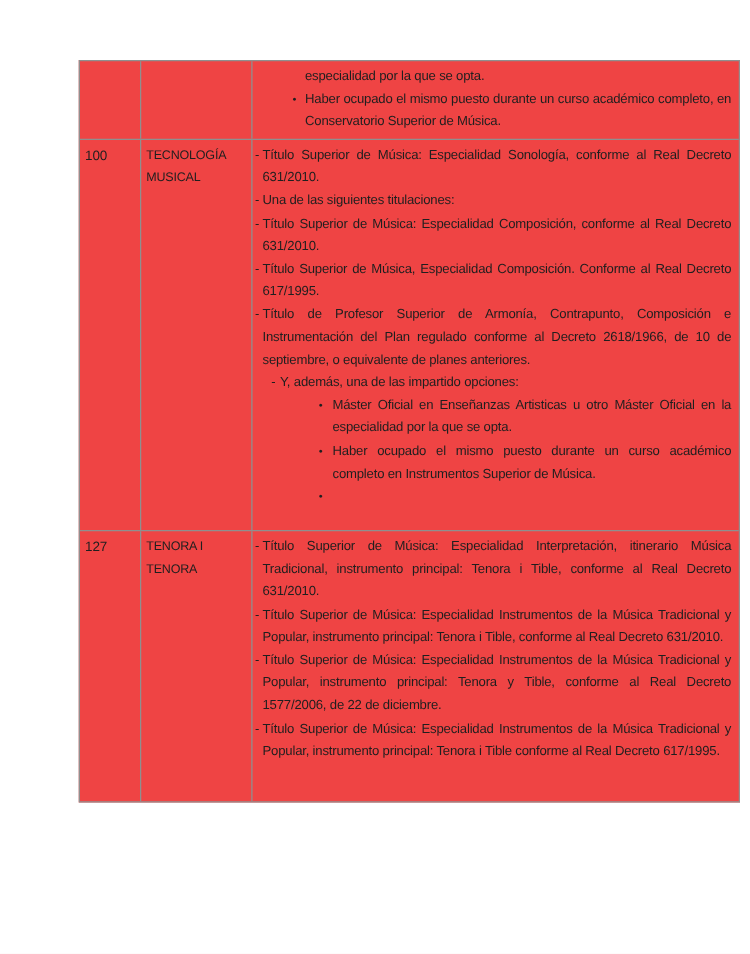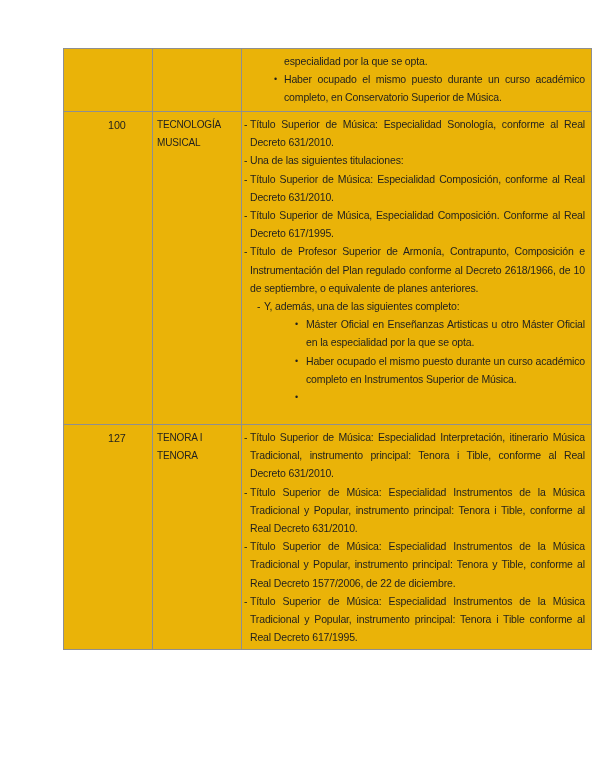--- a/index.html
+++ b/index.html
@@ -19,40 +19,39 @@
     background: #ffffff;
     overflow: hidden;
   }
   .doc-table {
     position: absolute;
     left: 63px;
     top: 48px;
     width: 529px;
     border: 1px solid #8f8f8f;
     box-sizing: border-box;
-    background: #eab308;
+    background: #ef4444;
   }
   .trow {
     display: flex;
     align-items: stretch;
     border-bottom: 1px solid #8f8f8f;
   }
   .trow:last-child { border-bottom: none; }
   .cell {
     box-sizing: border-box;
   }
   .c-code {
     width: 49px;
     flex: 0 0 49px;
     border-right: 1px solid #8f8f8f;
     padding: 4px 2px 2px 4px;
     font-size: 10.8px;
     line-height: 18px;
     letter-spacing: -0.1px;
-    margin-left: 40px;
   }
   .c-name {
     width: 89px;
     flex: 0 0 89px;
     border-right: 1px solid #8f8f8f;
     padding: 4px 3px 2px 4px;
     font-size: 10px;
     line-height: 18.2px;
     letter-spacing: -0.15px;
   }
@@ -130,21 +129,21 @@
         <div class="it dash1">
           <span class="mk">-</span>
           <span>Título Superior de Música, Especialidad Composición. Conforme al Real Decreto 617/1995.</span>
         </div>
         <div class="it dash1">
           <span class="mk">-</span>
           <span>Título de Profesor Superior de Armonía, Contrapunto, Composición e Instrumentación del Plan regulado conforme al Decreto 2618/1966, de 10 de septiembre, o equivalente de planes anteriores.</span>
         </div>
         <div class="it dash2">
           <span class="mk">-</span>
-          <span>Y, además, una de las siguientes completo:</span>
+          <span>Y, además, una de las impartido opciones:</span>
         </div>
         <div class="it bul2">
           <span class="mk">•</span>
           <span>Máster Oficial en Enseñanzas Artisticas u otro Máster Oficial en la especialidad por la que se opta.</span>
         </div>
         <div class="it bul2">
           <span class="mk">•</span>
           <span>Haber ocupado el mismo puesto durante un curso académico completo en Instrumentos Superior de Música.</span>
         </div>
         <div class="it bul2">

